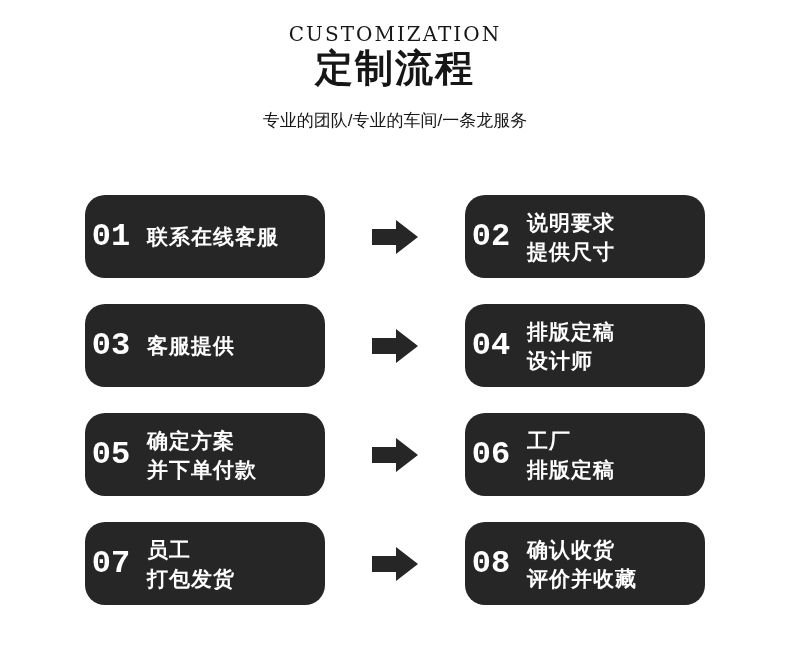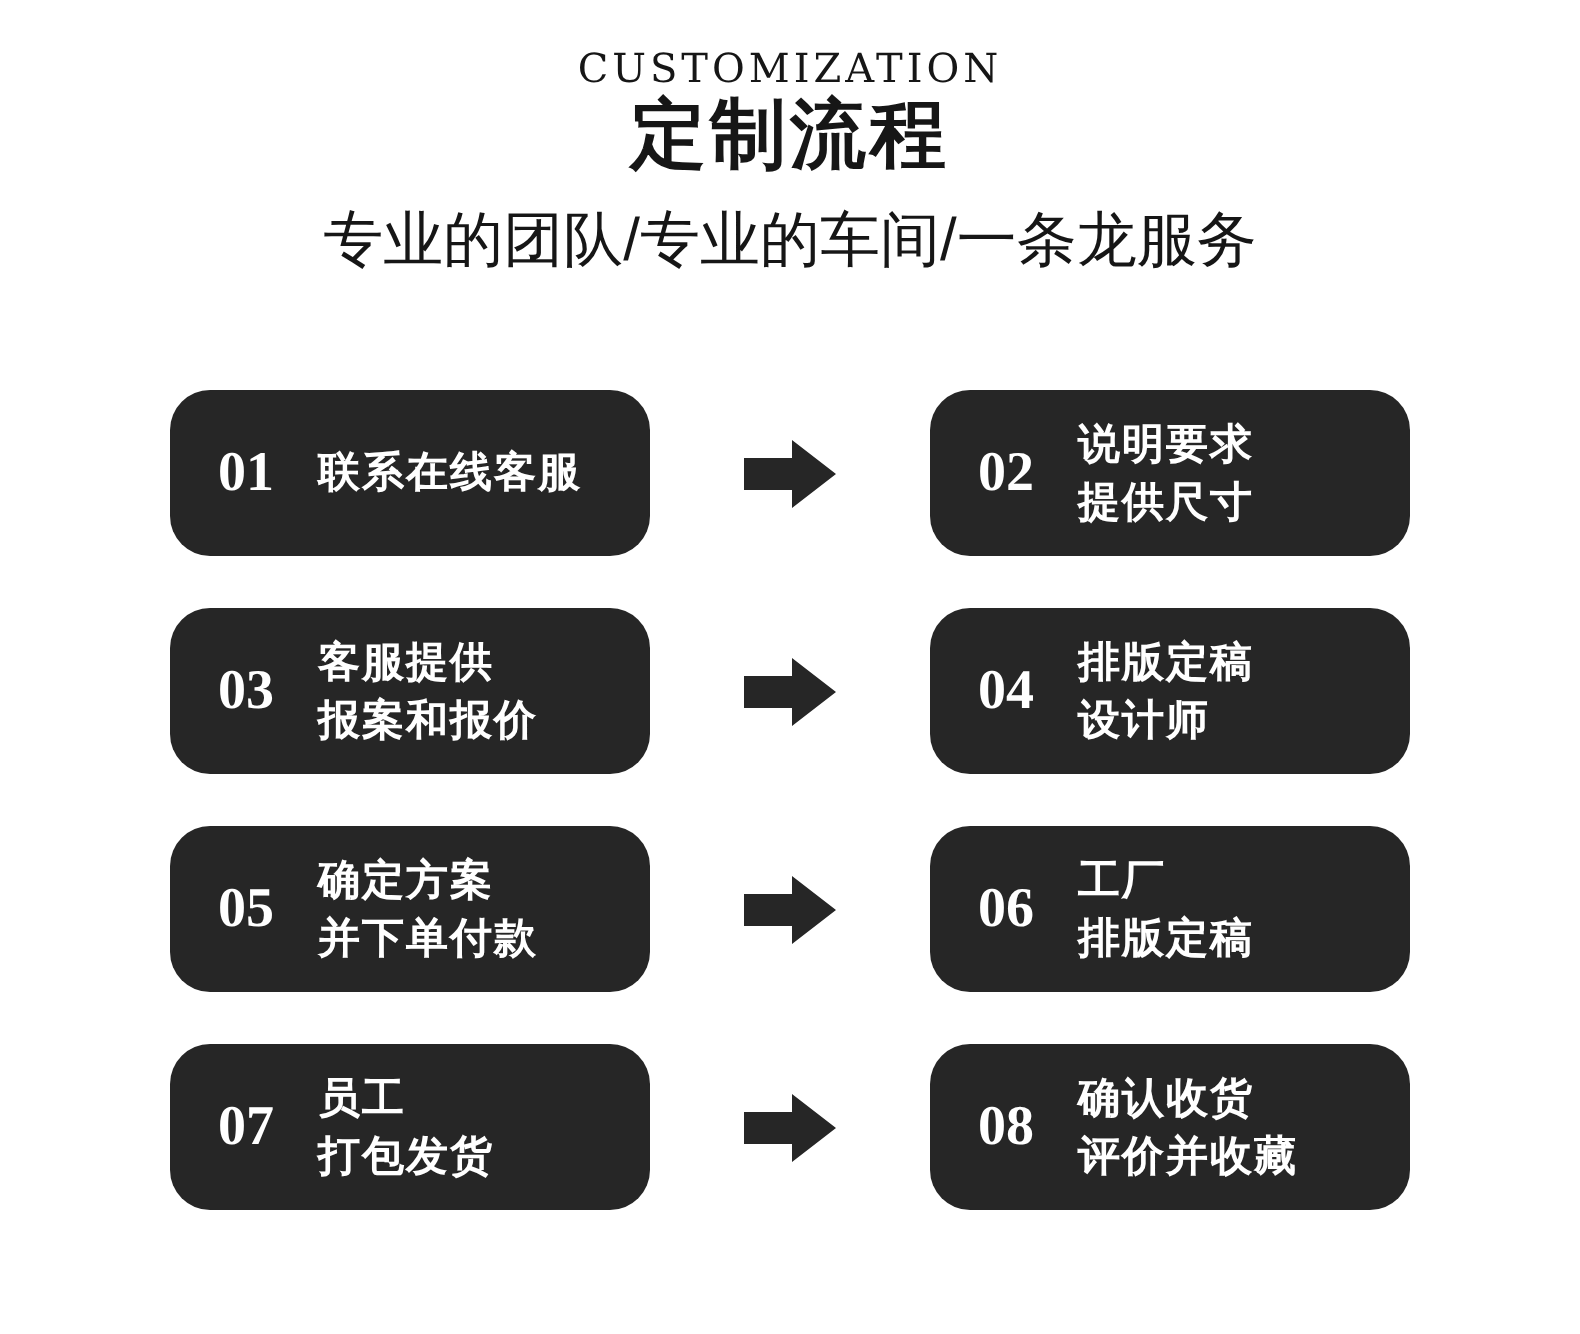--- a/index.html
+++ b/index.html
@@ -30,21 +30,21 @@
   }
   .title {
     font-size: 38px;
     font-weight: 800;
     line-height: 44px;
     margin-top: 0;
     letter-spacing: 2px;
     color: var(--heading-text);
   }
   .subtitle {
-    font-size: 30px;
+    font-size: 17px;
     font-weight: 400;
     line-height: 34px;
     margin-top: 14px;
     color: var(--heading-text);
   }
   .steps {
     width: 620px;
     margin: 57px auto 0 85px;
   }
   .step-row {
@@ -57,25 +57,25 @@
   .step-box {
     display: flex;
     align-items: center;
     width: 240px;
     height: 83px;
     background: var(--box-bg);
     border-radius: 20px;
     color: var(--box-text);
   }
   .step-number {
-    font-family: Liberation Serif, serif;
-    font-size: 28px;
+    font-family: Liberation Mono, monospace;
+    font-size: 32px;
     font-weight: 600;
     width: 48px;
-    margin-left: 14px;
+    margin-left: 2px;
     text-align: center;
     flex-shrink: 0;
   }
   .step-text {
     margin-left: 12px;
     font-size: 21px;
     font-weight: 700;
     line-height: 29px;
     letter-spacing: 1px;
   }
@@ -120,21 +120,20 @@
           <div>提供尺寸</div>
         </div>
       </div>
     </div>
 
     <div class="step-row">
       <div class="step-box">
         <div class="step-number">03</div>
         <div class="step-text">
           <div>客服提供</div>
-          <div>报案和报价</div>
         </div>
       </div>
       <div class="arrow">
         <svg viewBox="0 0 46 34">
             <path fill="currentColor" d="M0,9 L24,9 L24,0 L46,17 L24,34 L24,25 L0,25 Z"></path>
           </svg>
       </div>
       <div class="step-box">
         <div class="step-number">04</div>
         <div class="step-text">

